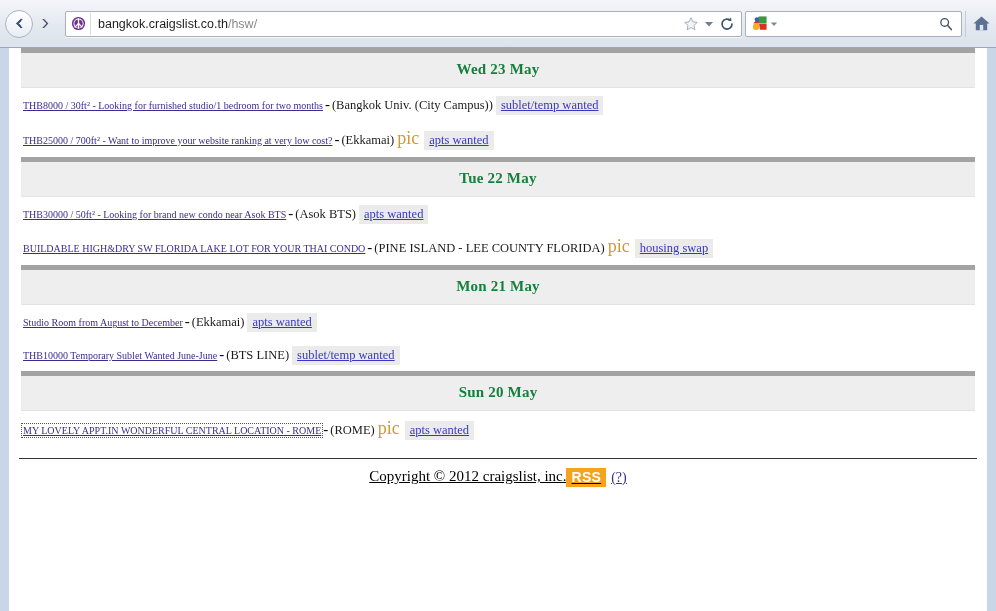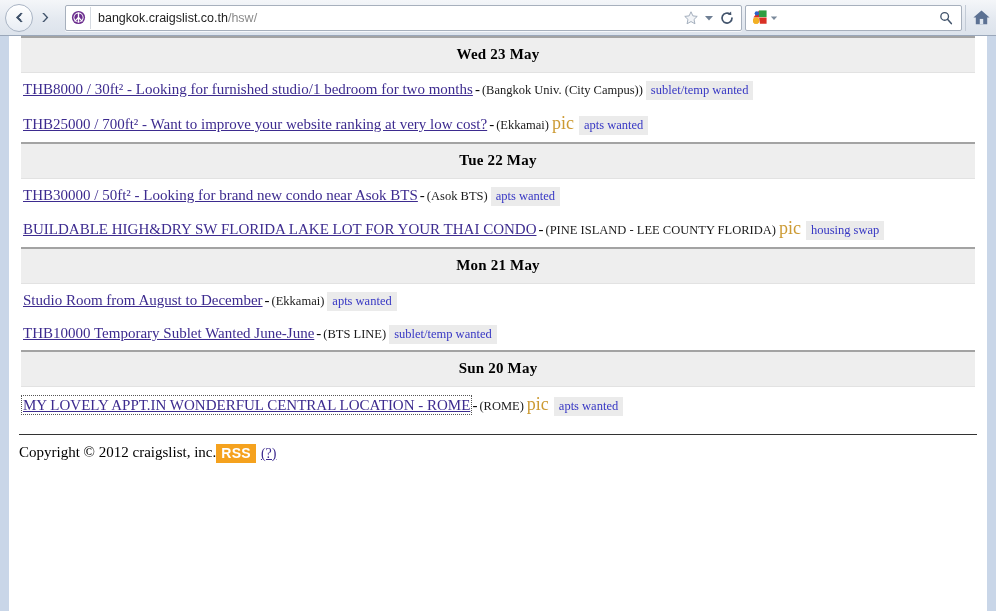--- a/index.html
+++ b/index.html
@@ -10,21 +10,21 @@
     width: 996px;
     height: 611px;
     overflow: hidden;
     background: #ffffff;
     font-family: "Liberation Serif", "DejaVu Serif", serif;
   }
 
   
   #browser-chrome {
     position: relative;
-    height: 36px;
+    height: 48px;
     background: linear-gradient(to bottom, #f4f6f9 0%, #e4e9f0 55%, #dce3ec 100%);
     border-bottom: 1px solid #9aa7ba;
     display: flex;
     align-items: center;
     padding: 0 0 0 2px;
     box-sizing: border-box;
     font-family: "Liberation Sans", sans-serif;
   }
   #nav-buttons {
     display: flex;
@@ -153,43 +153,43 @@
     background: #ffffff;
     padding: 0;
     box-sizing: border-box;
   }
   #content {
     padding: 0 4px 0 4px;
   }
 
   .date-header {
     background: #eeeeee;
-    border-top: 2px solid #a3a3a3;
+    border-top: 5px solid #a3a3a3;
     border-bottom: 1px solid #e2e2e2;
     text-align: center;
     font-weight: bold;
     font-size: 15px;
-    color: #000000;
+    color: #15803d;
     padding: 8px 0 9px 0;
     margin: 0 8px;
     letter-spacing: 0.2px;
   }
 
   .listing-group { padding: 0; }
 
   .row {
     padding: 8px 0 8px 10px;
     font-size: 15px;
     color: #000000;
     line-height: 1.1;
     white-space: nowrap;
   }
   .row-link {
     color: #3d2b8f;
-    font-size: 15px;
+    font-size: 10px;
   }
   .row-link.focused {
     outline: 1px dotted #555555;
     outline-offset: 1px;
     margin-top: 28px;
   }
   .sep { color: #000000; padding: 0 2px; }
   .hood {
     color: #1a1a1a;
     font-size: 12.5px;
@@ -198,32 +198,34 @@
     color: #cc9a33;
     font-size: 18px;
     padding: 0 2px 0 3px;
   }
   .cat-tag {
     background: #ebebeb;
     color: #3737c4;
     font-size: 12.5px;
     padding: 2px 5px 3px 5px;
     margin-left: 3px;
+    text-decoration: underline;
   }
 
   #footer-rule {
     border: 0;
     border-top: 1px solid #333333;
     margin: 12px 10px 0 10px;
   }
   #footer {
     display: flex;
     align-items: flex-start;
-    justify-content: flex-start;
+    justify-content: center;
     padding: 9px 10px 0 10px;
+    text-decoration: underline;
   }
   #copyright {
     font-size: 15px;
     color: #000000;
   }
   #footer-right {
     display: flex;
     align-items: center;
     gap: 5px;
   }

